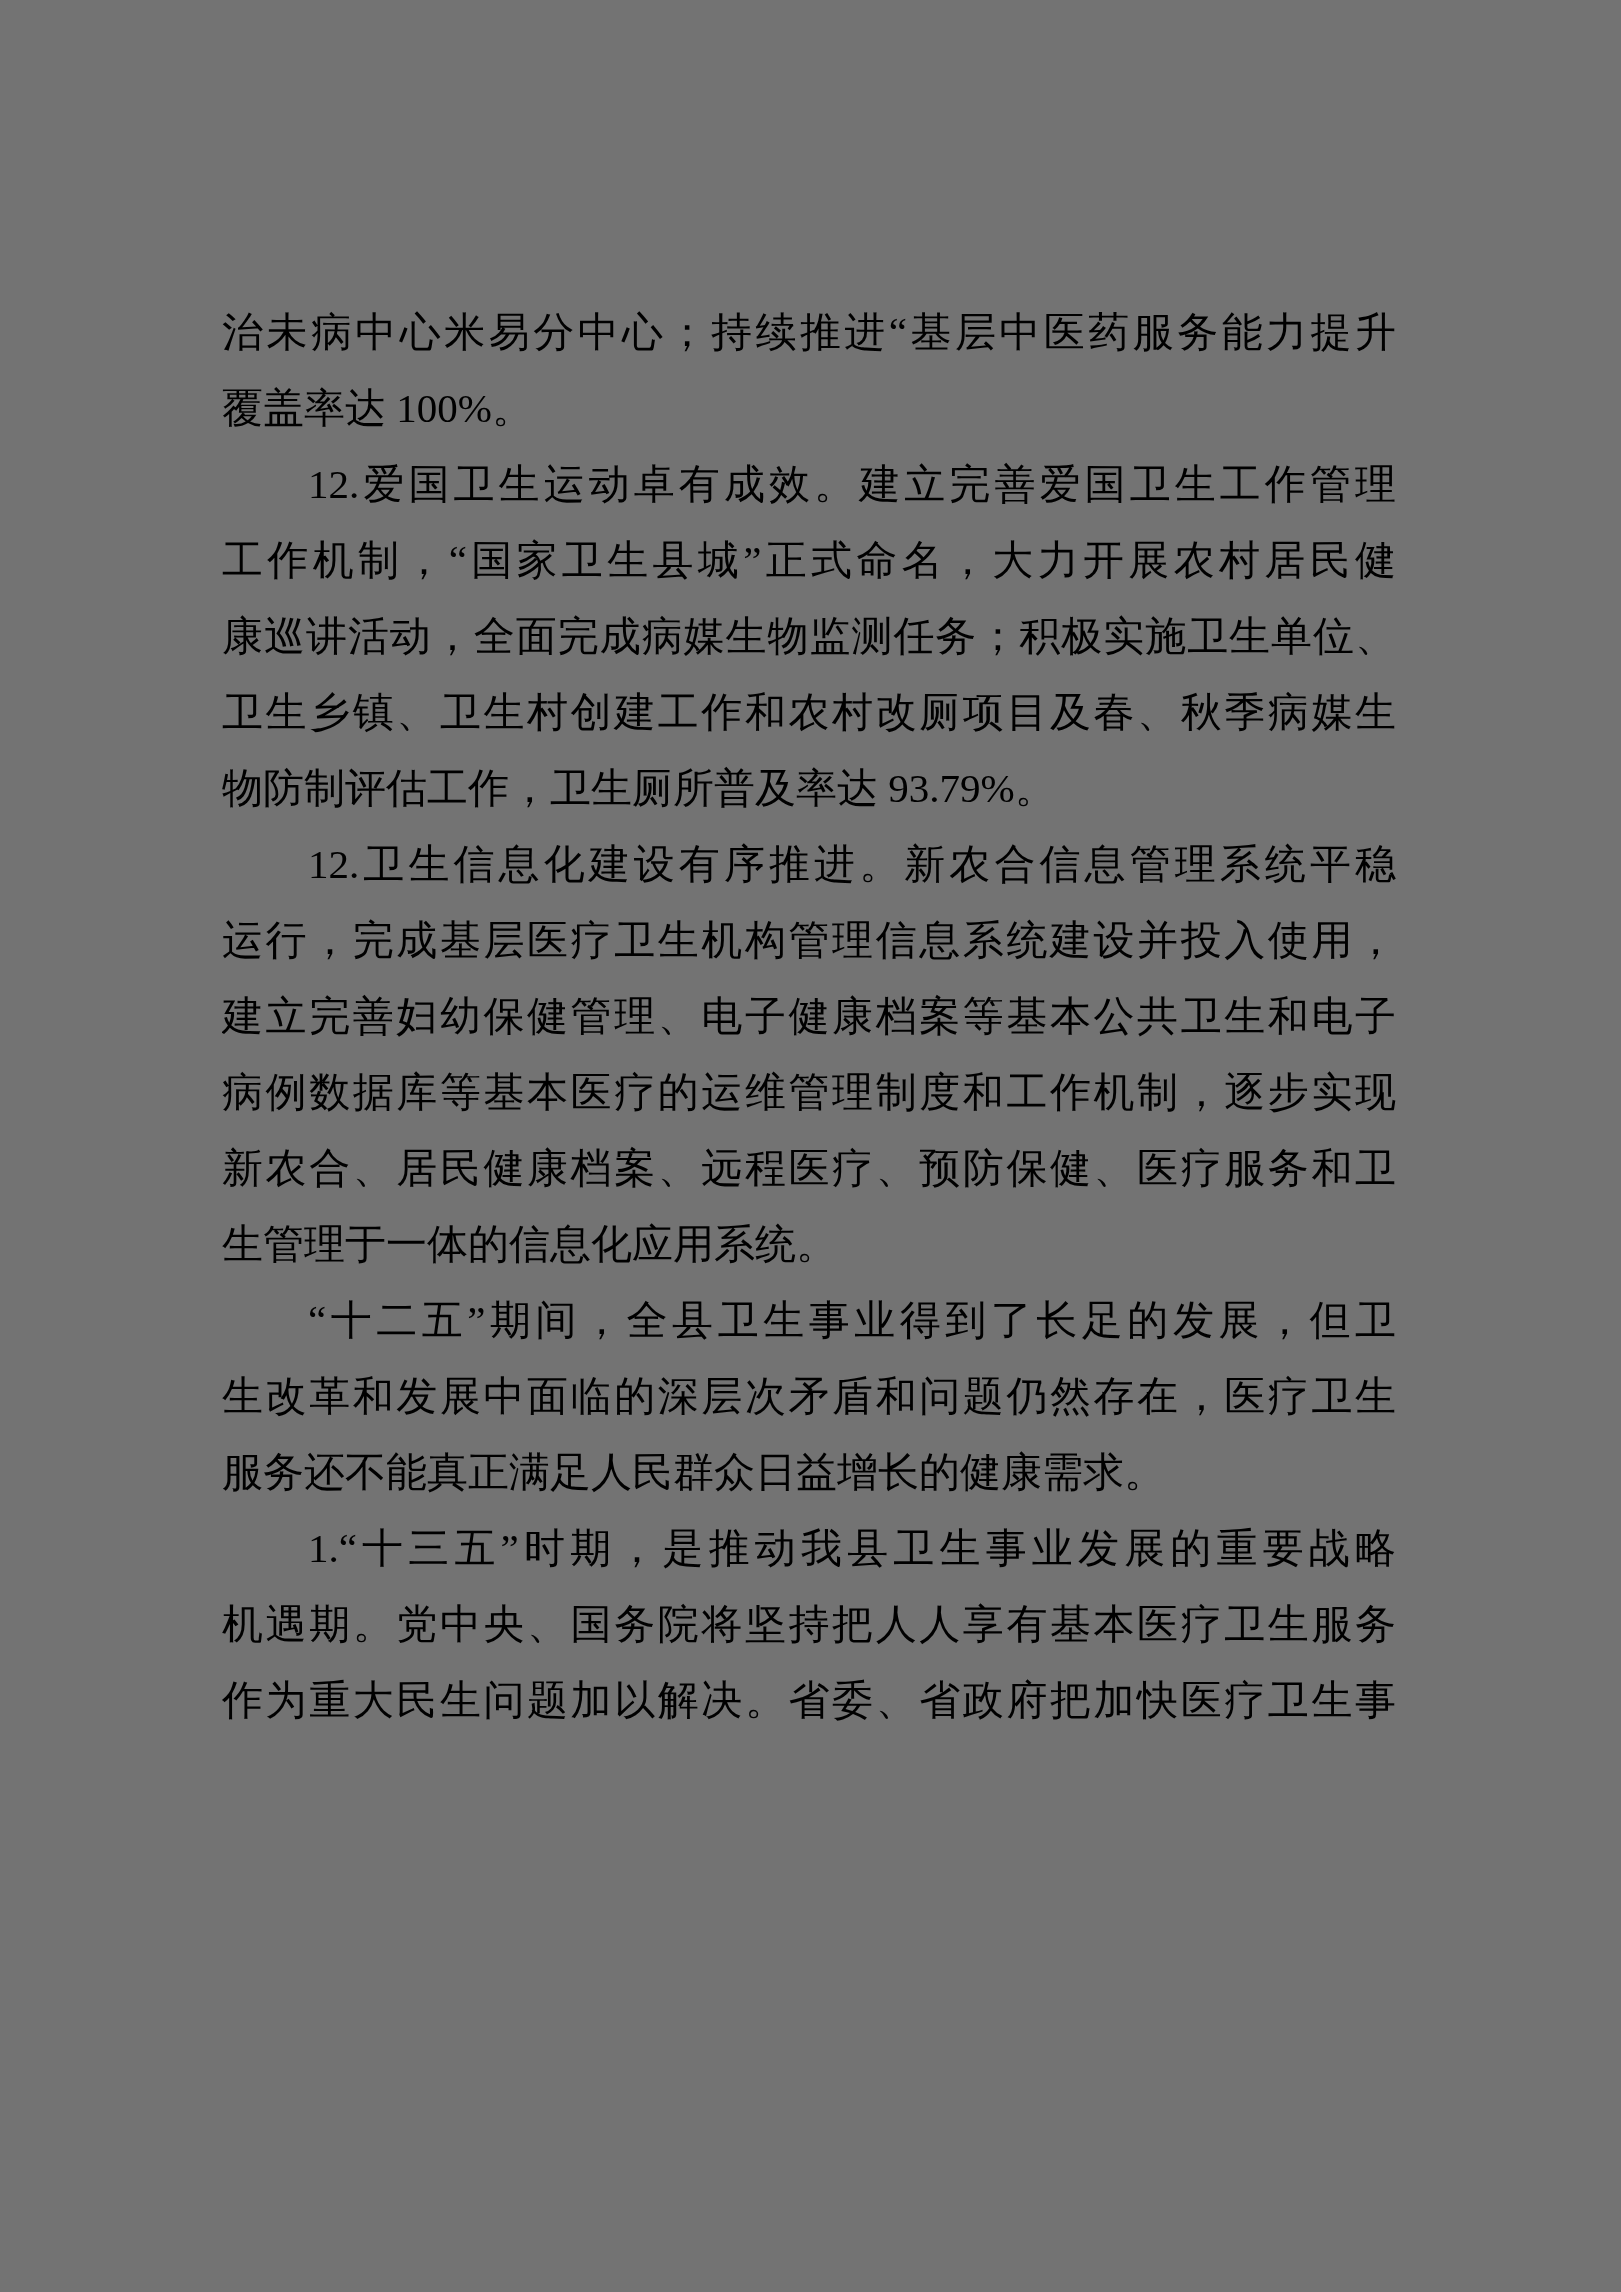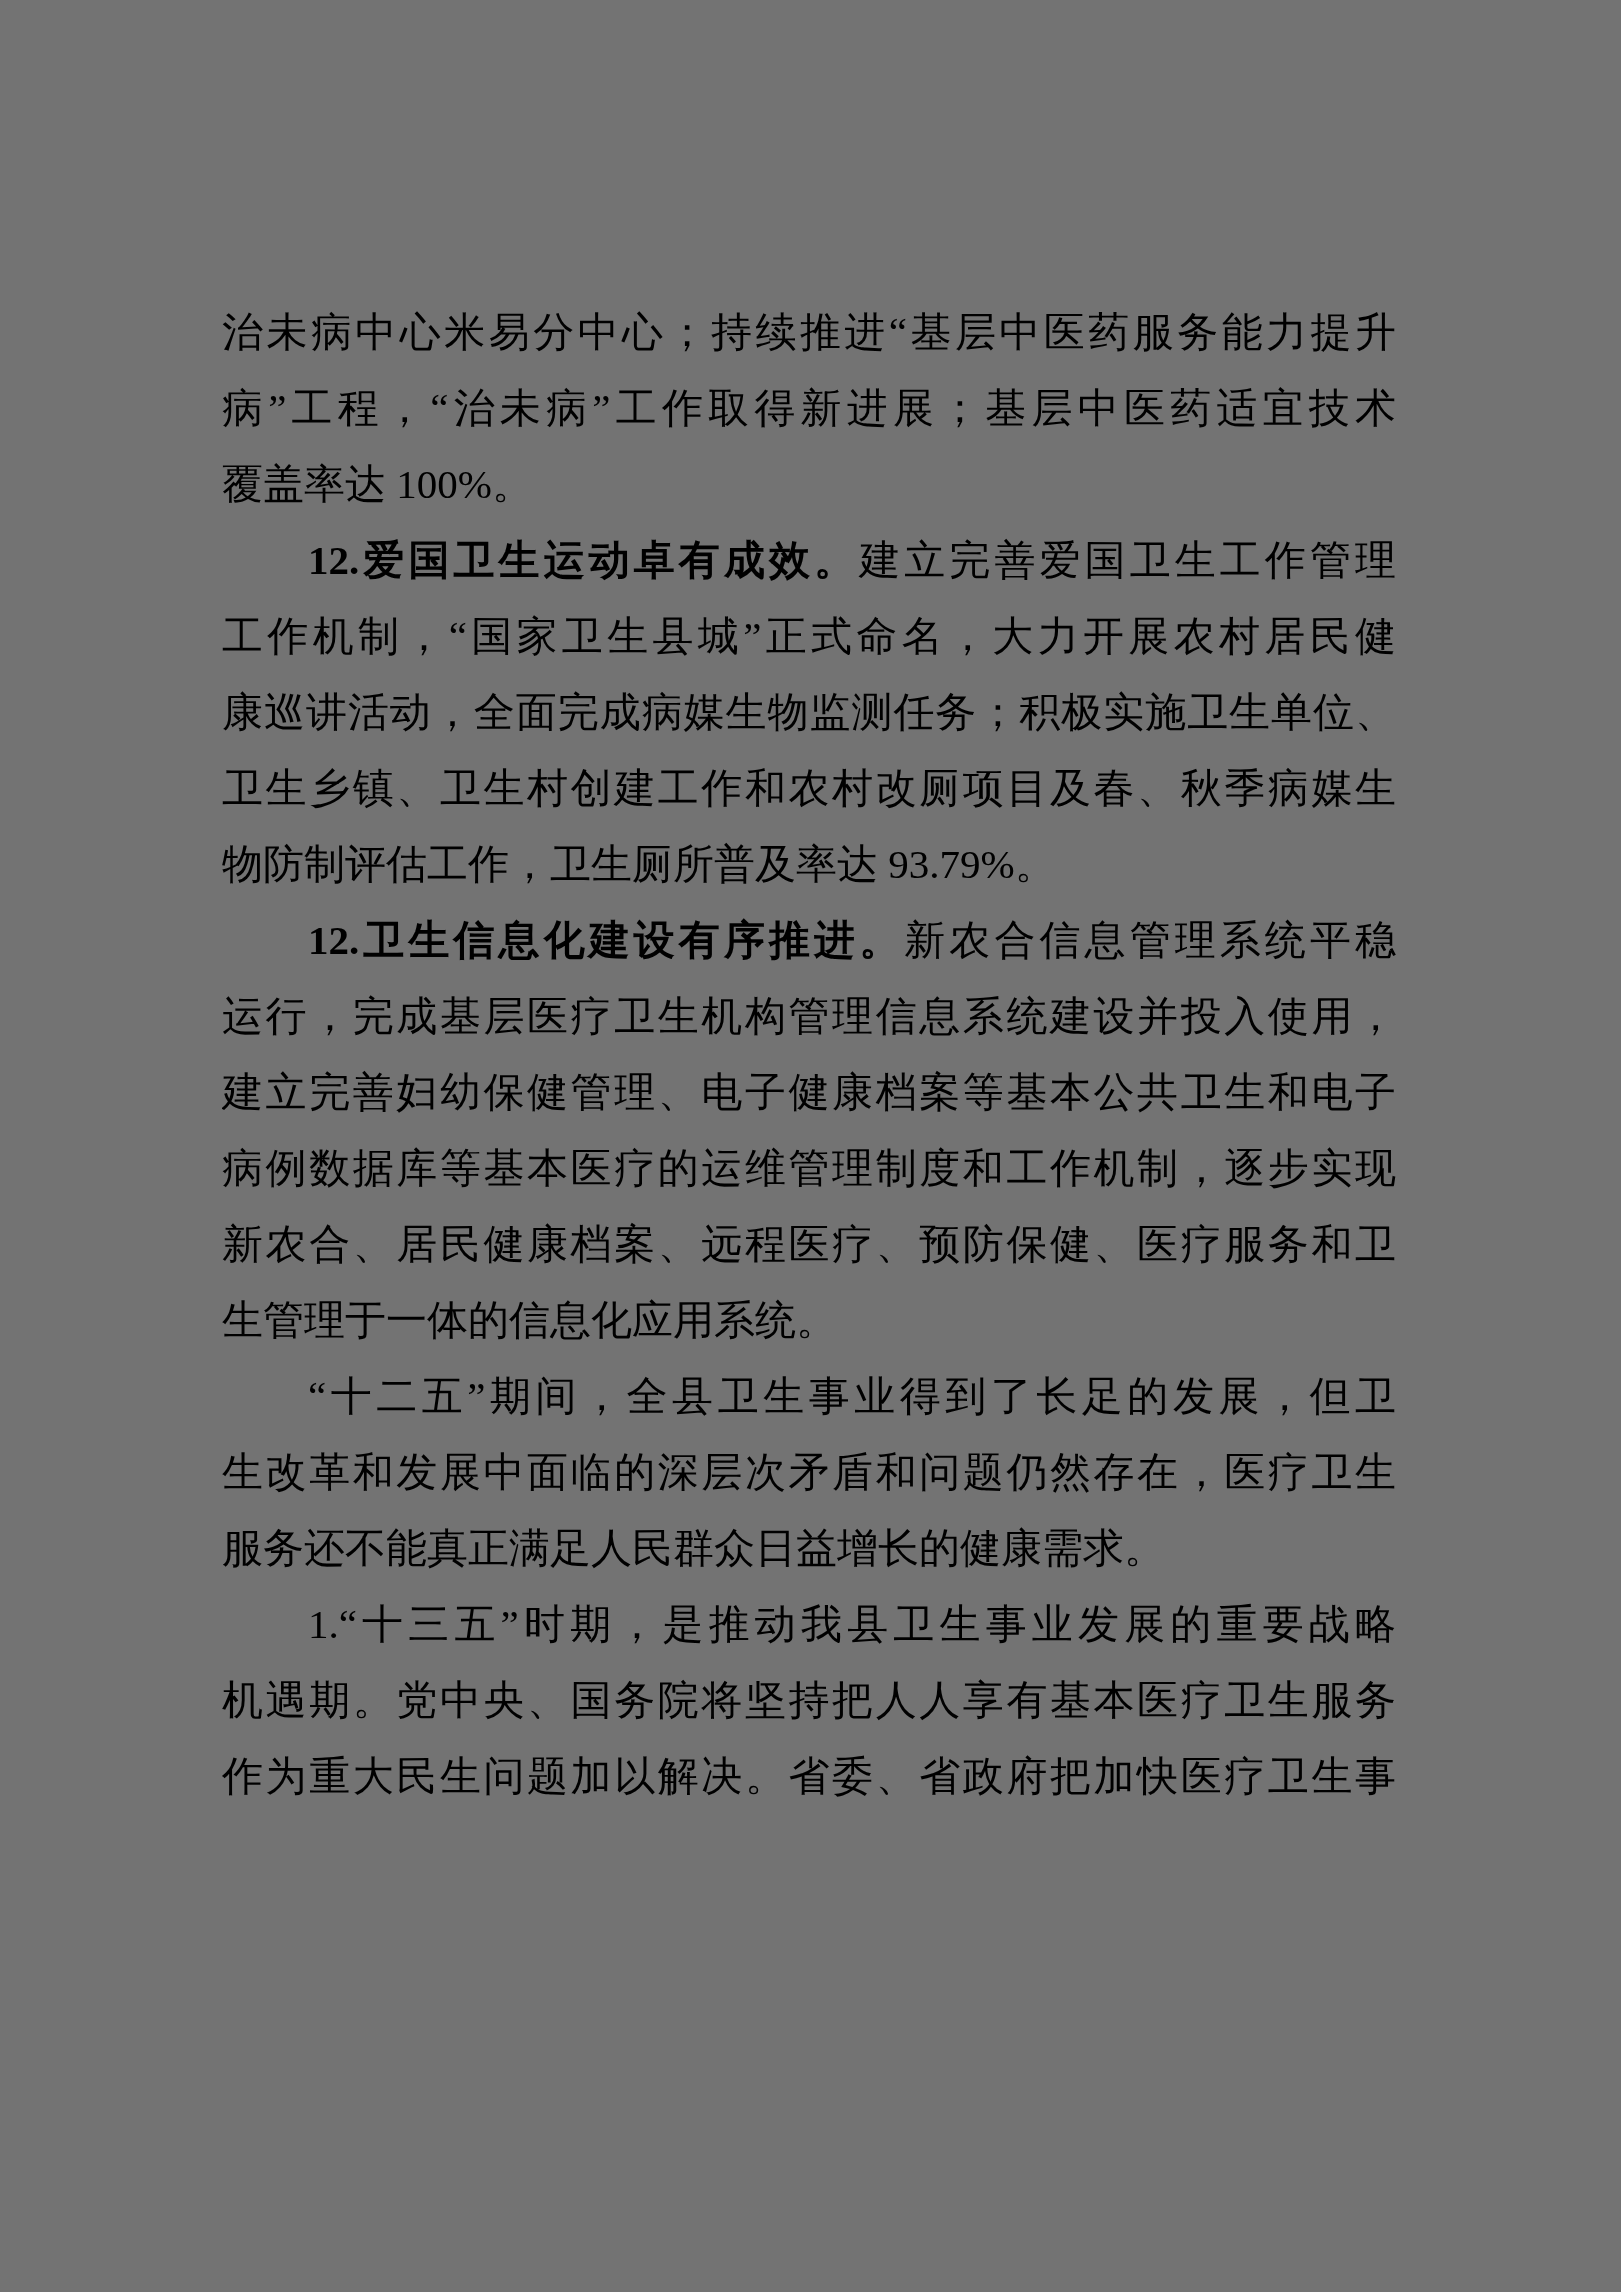--- a/index.html
+++ b/index.html
@@ -43,31 +43,30 @@
     text-justify: inter-character;
   }
   .line.l {
     text-align: left;
     text-align-last: left;
   }
   .line.ind {
     text-indent: 86px;
   }
   .b {
-    font-weight: 700;
+    font-weight: 400;
   }
 </style>
 </head>
 <body>
 
 <div class="page">
   <div class="doc">
       <div>
         <div class="line j"><span>治未病中心米易分中心；持续推进“基层中医药服务能力提升</span></div>
-        <div class="line j"><span>病”工程，“治未病”工作取得新进展；基层中医药适宜技术</span></div>
         <div class="line l"><span>覆盖率达 100%。</span></div>
       </div>
       <div>
         <div class="line j ind"><span class="b">12.爱国卫生运动卓有成效。</span><span>建立完善爱国卫生工作管理</span></div>
         <div class="line j"><span>工作机制，“国家卫生县城”正式命名，大力开展农村居民健</span></div>
         <div class="line j"><span>康巡讲活动，全面完成病媒生物监测任务；积极实施卫生单位、</span></div>
         <div class="line j"><span>卫生乡镇、卫生村创建工作和农村改厕项目及春、秋季病媒生</span></div>
         <div class="line l"><span>物防制评估工作，卫生厕所普及率达 93.79%。</span></div>
       </div>
       <div>

